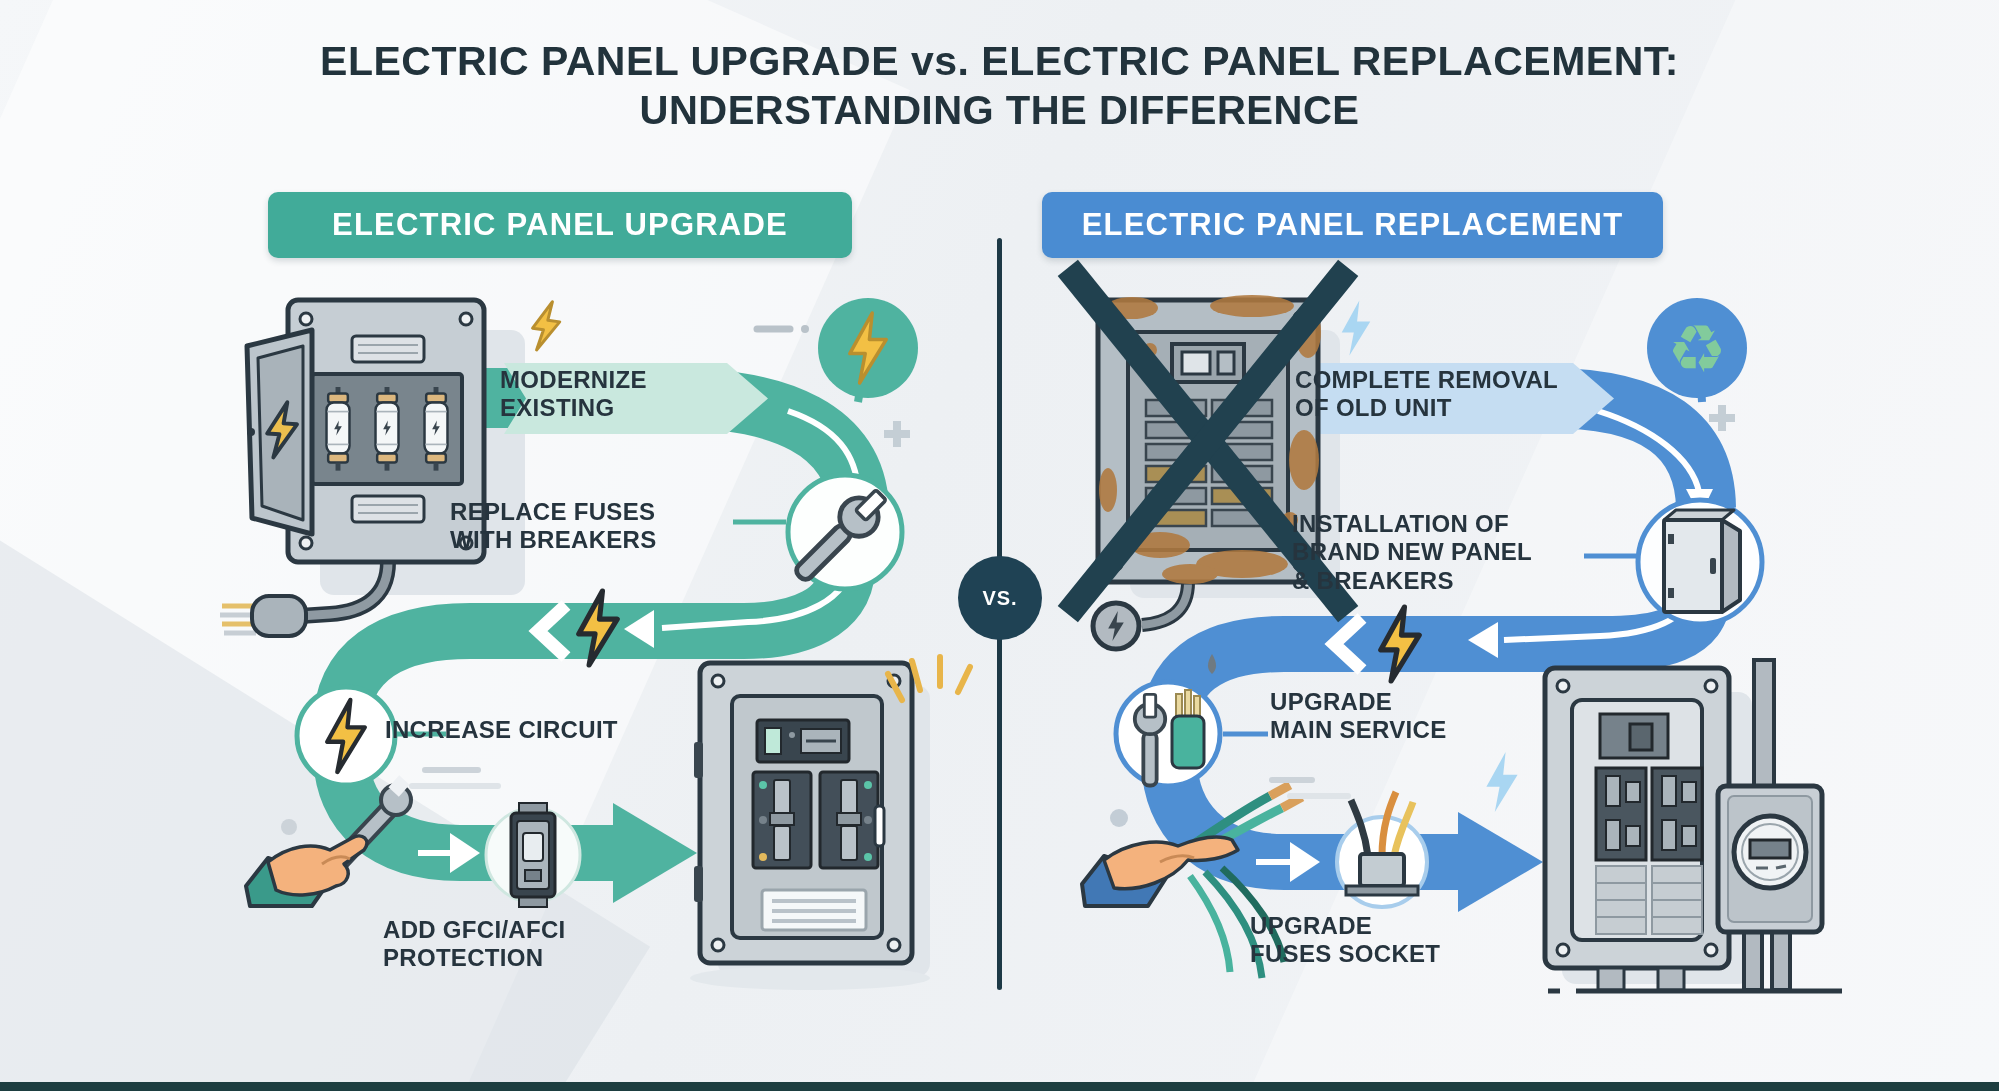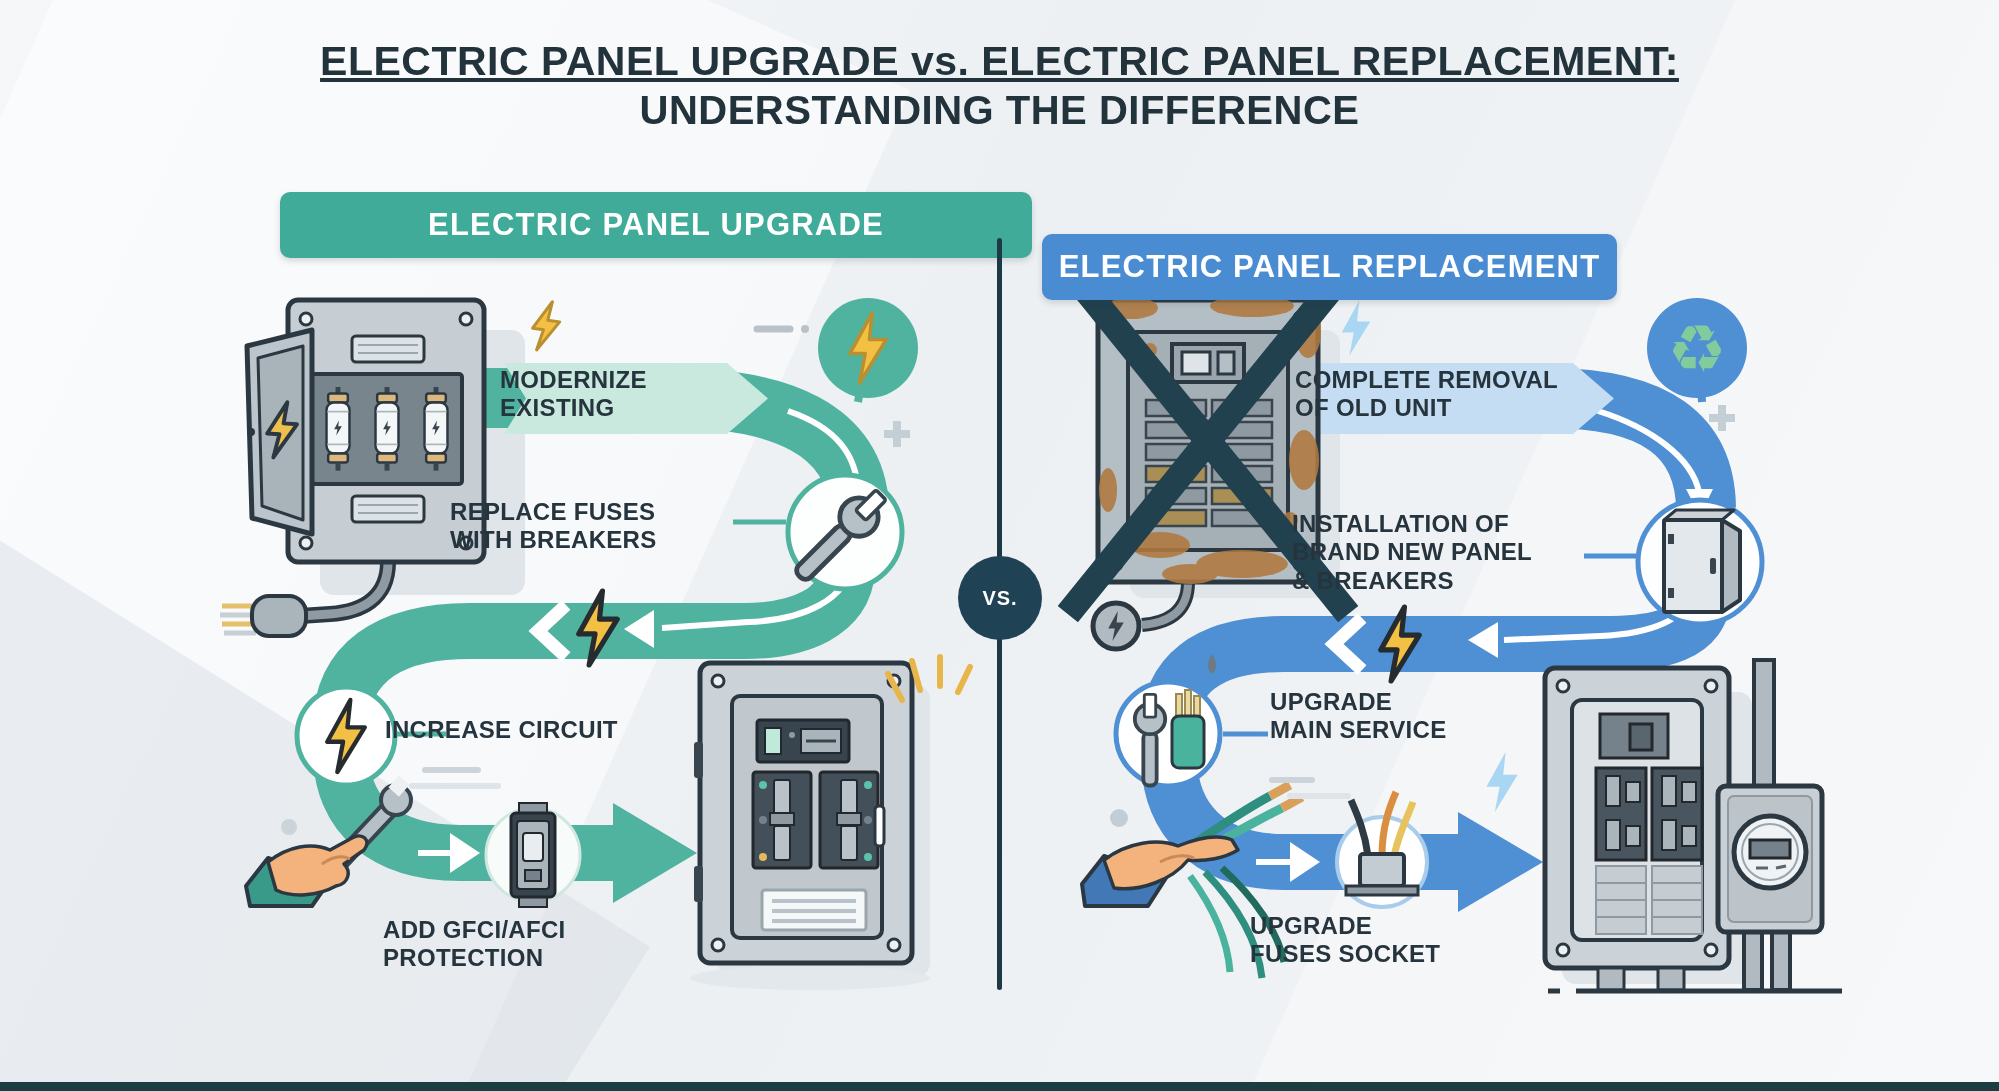--- a/index.html
+++ b/index.html
@@ -380,25 +380,25 @@
       <circle cx="1119" cy="818" r="9" fill="#c3cdd6"></circle>
       <g fill="#c4ced5">
         <rect x="893" y="421" width="8" height="26"></rect>
           <rect x="884" y="430" width="26" height="8"></rect>
         <rect x="1718" y="405" width="8" height="26"></rect>
           <rect x="1709" y="414" width="26" height="8"></rect>
       </g>
     </g>
   </svg>
 
-  <div class="txt title-line" style="top:38px;font-size:41px;text-decoration:underline;">ELECTRIC PANEL UPGRADE vs. ELECTRIC PANEL REPLACEMENT:</div>
+  <div class="txt title-line" style="top:38px;font-size:41px;">ELECTRIC PANEL UPGRADE vs. ELECTRIC PANEL REPLACEMENT:</div>
   <div class="txt title-line" style="top:88px;font-size:40px;">UNDERSTANDING THE DIFFERENCE</div>
 
-  <div class="txt side-header" style="left:268px;top:192px;width:752px;background:#41ab99;margin-left:12px;">ELECTRIC PANEL UPGRADE</div>
-  <div class="txt side-header" style="left:1042px;top:192px;width:575px;background:#4a8cd2;margin-top:42px;">ELECTRIC PANEL REPLACEMENT</div>
+  <div class="txt side-header" style="left:268px;top:192px;width:584px;background:#41ab99;">ELECTRIC PANEL UPGRADE</div>
+  <div class="txt side-header" style="left:1042px;top:192px;width:621px;background:#4a8cd2;">ELECTRIC PANEL REPLACEMENT</div>
 
   <div id="divider"></div>
   <div id="vs-badge">VS.</div>
 
   <div class="txt step-label" style="left:500px;top:366px;width:240px;">
     <div>MODERNIZE</div>
     <div>EXISTING</div>
   </div>
   <div class="txt step-label" style="left:450px;top:498px;width:330px;">
     <div>REPLACE FUSES</div>

